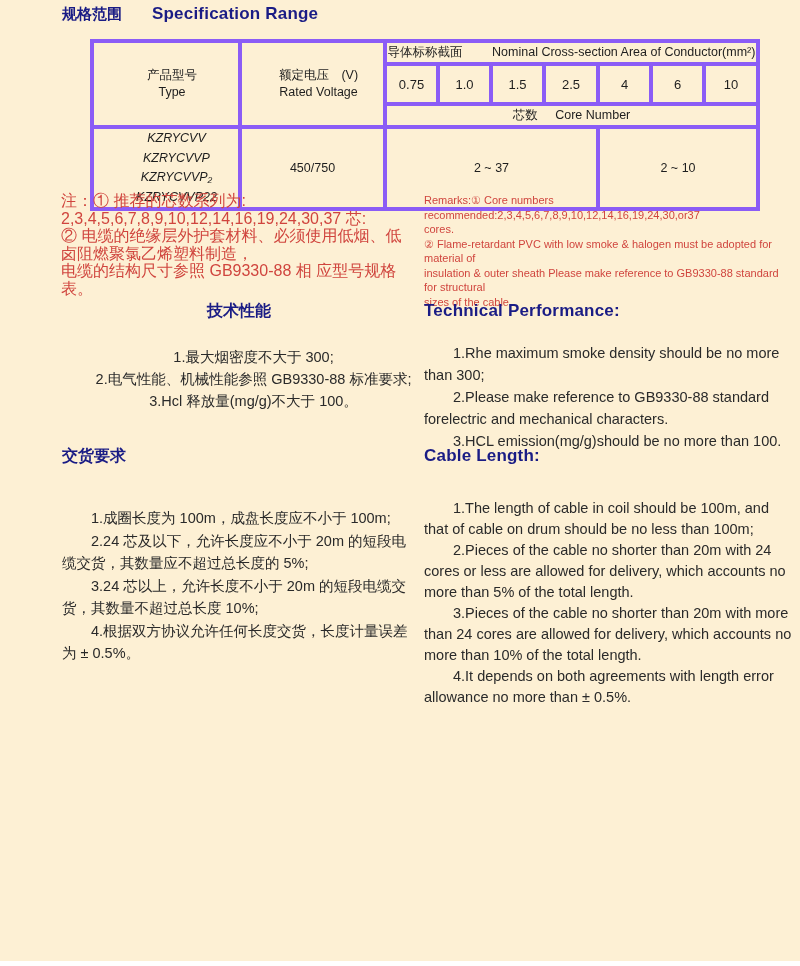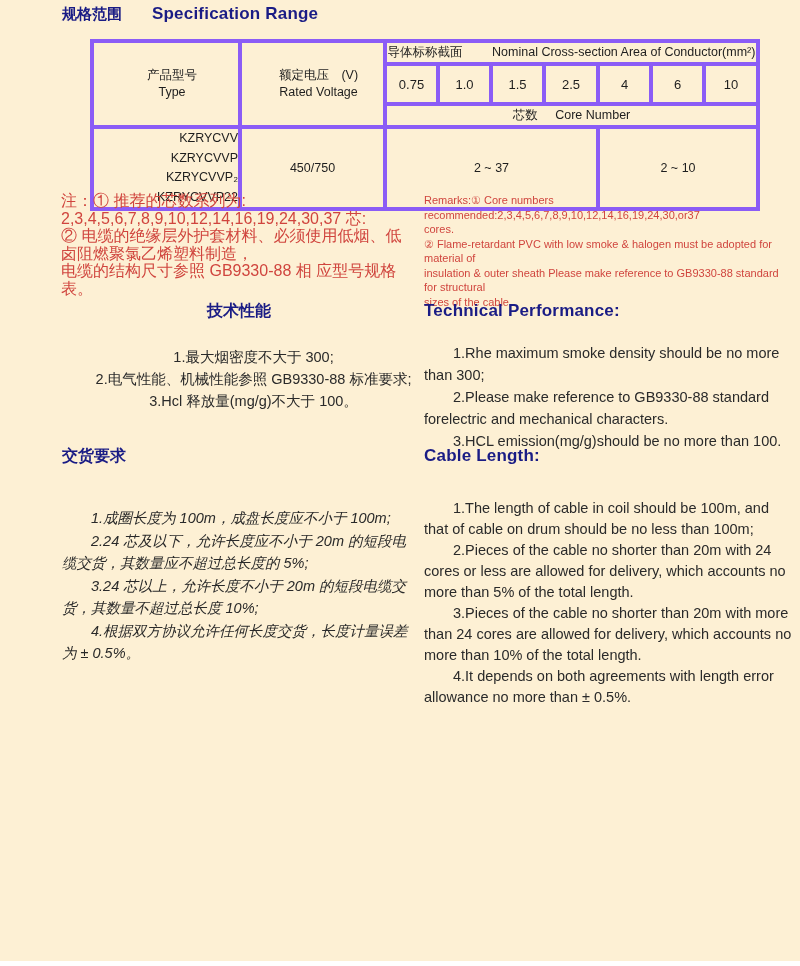--- a/index.html
+++ b/index.html
@@ -42,25 +42,26 @@
     font-size: 12.5px;
     color: #1E1E1E;
     padding: 0;
   }
   .spec-table .hdr2 { line-height: 17px; padding-left: 12px; }
   .spec-table .num-cell { font-size: 13px; height: 40px; }
   .spec-table .span-hdr { height: 23px; }
   .gap-l { margin-left: 26px; }
   .gap-s { margin-left: 14px; }
   td.types-cell {
-    text-align: right;
+    text-align: center;
     padding-left: 21px;
     line-height: 19.5px;
     font-size: 12.5px;
     height: 78px;
+    font-style: italic;
   }
   .body-num { font-size: 13px; }
 
   
   .note-cn {
     position: absolute;
     left: 61px; top: 192px; width: 356px;
     color: #D0453E;
     font-size: 16px; line-height: 17.5px;
   }
@@ -80,21 +81,21 @@
     line-height: 22px;
     color: #2A2A2A;
     text-indent: 2em;
   }
   .sec-tech-cn  { left: 62px;  top: 301px; width: 354px; text-align: center; }
   .sec-tech-cn  .plist { margin-top: 24px; }
   .sec-tech-en  { left: 424px; top: 301px; width: 370px; }
   .sec-tech-en  .plist { margin-top: 21px; }
   .sec-deliv-cn { left: 62px;  top: 446px; width: 356px; }
   .sec-deliv-cn .plist { margin-top: 40px; }
-  .sec-deliv-cn .plist p { line-height: 22.5px; font-style: italic; }
+  .sec-deliv-cn .plist p { line-height: 22.5px; }
   .sec-cable-en { left: 424px; top: 446px; width: 372px; }
   .sec-cable-en .plist { margin-top: 32px; }
   .sec-cable-en .plist p { line-height: 21px; }
 
   .bottom-strip {
     position: absolute;
     left: 0; bottom: 0;
     width: 100%; height: 5px;
     background: #ffffff;
   }

